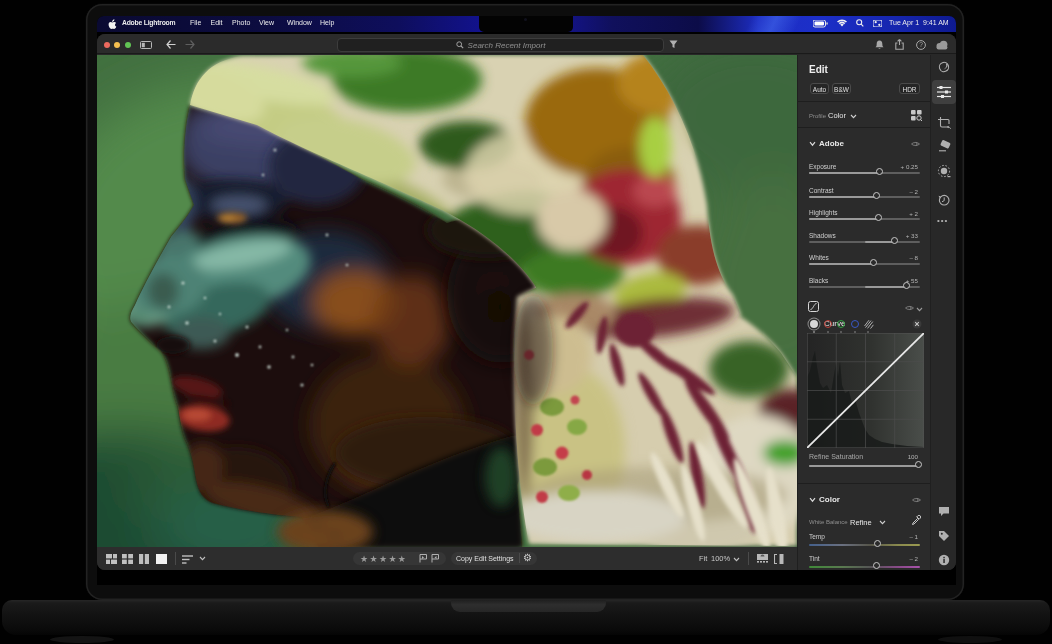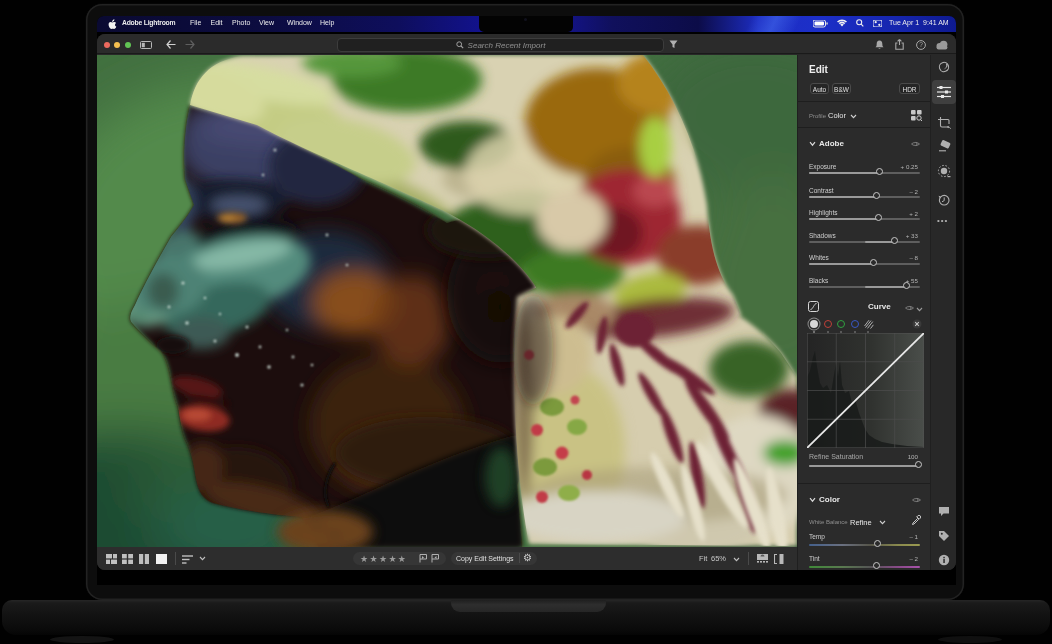--- a/index.html
+++ b/index.html
@@ -397,21 +397,21 @@
         <div class="pv" style="top:222px;">+ 55</div>
       <div class="track" style="top:230.5px;">
           <div class="fill" style="left:55.5px;width:42px;"></div>
           <div class="knob" style="left:94px;"></div>
         </div>
 
       <svg class="abs" style="left:10px;top:245.5px" width="11" height="11" viewBox="0 0 11 11">
           <rect x=".5" y=".5" width="10" height="10" rx="2" fill="none" stroke="#d8d8d8" stroke-width="1"></rect>
           <path d="M2.5,8.5 C5,8.5 6,2.5 8.5,2.5" stroke="#d8d8d8" stroke-width="1" fill="none"></path>
         </svg>
-      <div class="abs" style="left:26px;top:247px;font-size:8px;font-weight:bold;color:#e8e8e8;margin-left:44px;">Curve</div>
+      <div class="abs" style="left:26px;top:264px;font-size:8px;font-weight:normal;color:#e8e8e8;">Curve</div>
       <svg class="abs" style="left:107px;top:250px" width="9" height="6" viewBox="0 0 9 6">
           <path d="M0.5,3 a4.5,2.7 0 0 1 8,0 a4.5,2.7 0 0 1-8,0 M4.5,1.4 a1.6,1.6 0 0 1 0,3.2" stroke="#8a8a8a" stroke-width=".8" fill="none"></path>
         </svg>
       <svg class="abs" style="left:118px;top:251.5px" width="7" height="5" viewBox="0 0 7 5">
           <path d="M1,1 L3.5,3.6 L6,1" stroke="#9a9a9a" stroke-width="1.1" fill="none"></path>
         </svg>
       <div class="abs" style="left:11.6px;top:265px;width:8px;height:8px;border-radius:50%;background:#d8d8d8;box-shadow:0 0 0 1.5px #2b2b2b,0 0 0 2.5px #8a8a8a;"></div>
       <div class="abs" style="left:26.3px;top:265px;width:8px;height:8px;border-radius:50%;border:1.6px solid #c04038;"></div>
       <div class="abs" style="left:39.2px;top:265px;width:8px;height:8px;border-radius:50%;border:1.6px solid #30a040;"></div>
       <div class="abs" style="left:52.7px;top:265px;width:8px;height:8px;border-radius:50%;border:1.6px solid #3858c8;"></div>
@@ -570,21 +570,21 @@
         </svg>
       <svg class="abs" style="left:334px;top:7px" width="9" height="9" viewBox="0 0 9 9">
           <path d="M1,0.5 L1,8.5 M1,0.5 L7.5,0.5 L7.5,5 L1,5" stroke="#b0b0b0" stroke-width="1" fill="none"></path>
           <path d="M5.5,2 l-2,1.5 l2,1.5" fill="#b0b0b0"></path>
         </svg>
       <div class="abs" style="left:354px;top:4.5px;width:86px;height:13.5px;background:#363636;border-radius:7px;"></div>
       <div class="abs" style="left:359px;top:7.5px;font-size:7px;color:#e0e0e0;">Copy Edit Settings</div>
       <div class="abs" style="left:422px;top:6px;width:1px;height:10px;background:#4a4a4a;"></div>
       <div class="abs" style="left:426px;top:5px;font-size:10px;color:#d0d0d0;">⚙</div>
       <div class="abs" style="left:602px;top:7px;font-size:7.5px;color:#c8c8c8;">Fit</div>
-      <div class="abs" style="left:614px;top:7px;font-size:7.5px;color:#c8c8c8;">65%</div>
+      <div class="abs" style="left:614px;top:7px;font-size:7.5px;color:#c8c8c8;">100%</div>
       <svg class="abs" style="left:636px;top:9.5px" width="7" height="5" viewBox="0 0 7 5">
           <path d="M1,1 L3.5,3.6 L6,1" stroke="#c0c0c0" stroke-width="1.1" fill="none"></path>
         </svg>
       <div class="abs" style="left:651px;top:5px;width:1px;height:13px;background:#4a4a4a;"></div>
       <svg class="abs" style="left:660px;top:7px" width="11" height="9" viewBox="0 0 11 9">
           <rect x="0" y="0" width="11" height="6" fill="#b8b8b8"></rect>
           <path d="M3.5,2.5 a2,2 0 0 1 4,0 Z" fill="#5a5a5a"></path>
           <rect x="0" y="7" width="2" height="1.6" fill="#b8b8b8"></rect>
           <rect x="3" y="7" width="2" height="1.6" fill="#b8b8b8"></rect>
           <rect x="6" y="7" width="2" height="1.6" fill="#b8b8b8"></rect>

